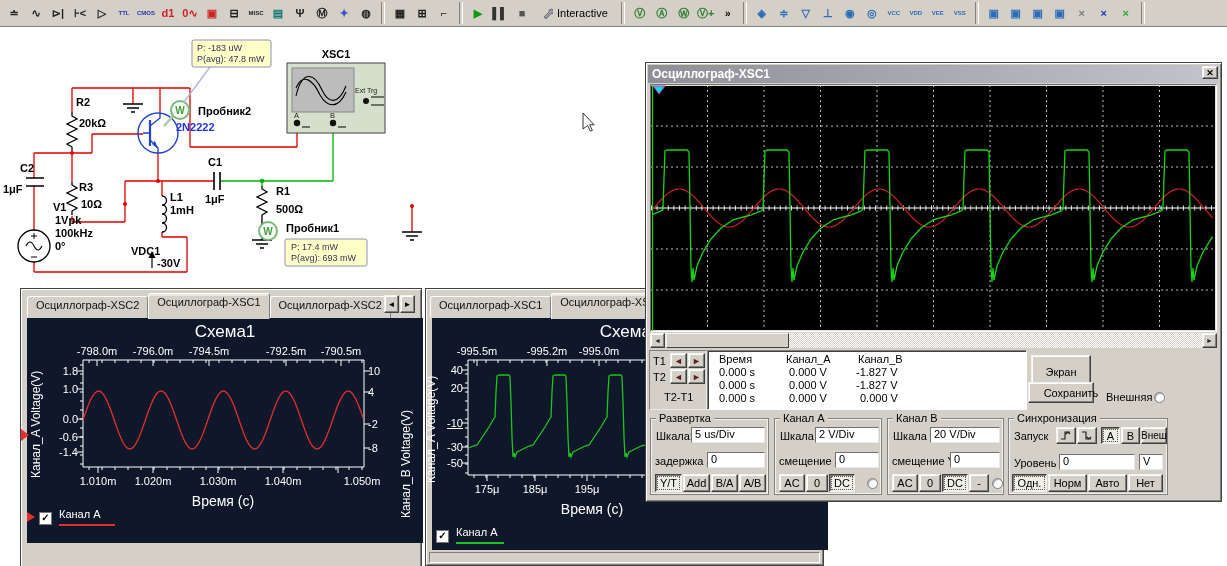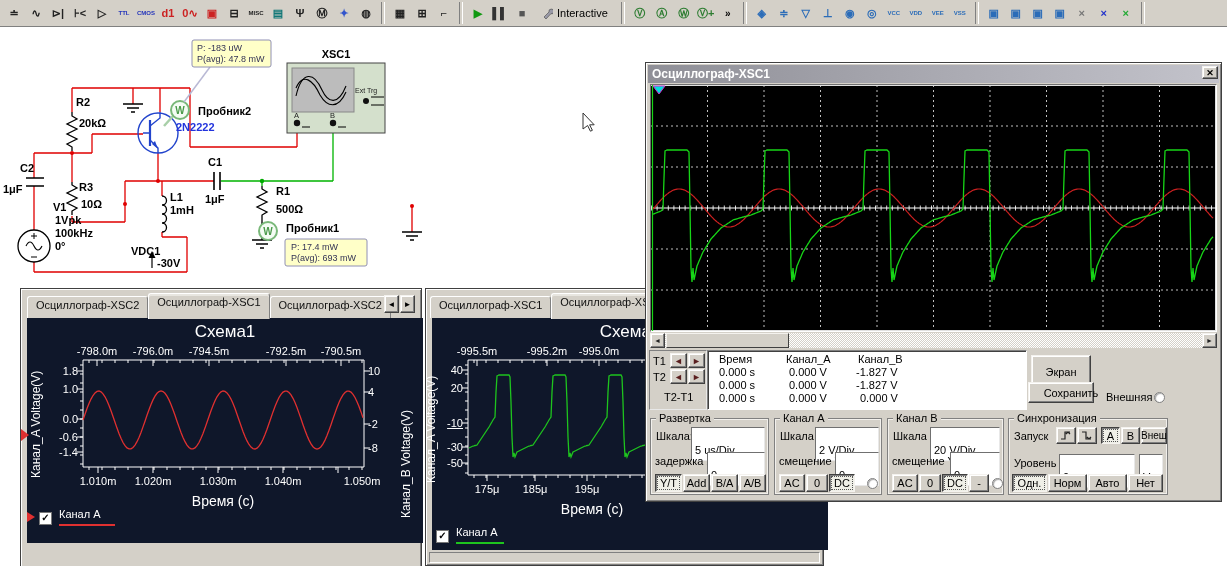--- a/index.html
+++ b/index.html
@@ -16,21 +16,21 @@
   .win{position:absolute;background:#d4d0c8;border:1px solid #404040;
        box-shadow:inset 1px 1px 0 #fff, inset -1px -1px 0 #808080;}
   .sunken{background:#fff;border:1px solid #808080;border-right-color:#fff;border-bottom-color:#fff;
           box-shadow:inset 1px 1px 0 #404040;}
   .btn{position:absolute;background:#d4d0c8;border:1px solid;border-color:#f4f2ee #404040 #404040 #f4f2ee;
        box-shadow:inset -1px -1px 0 #808080,inset 1px 1px 0 #fff;
        font-size:11px;display:flex;align-items:center;justify-content:center;box-sizing:border-box;}
   .btn.on{background:#efefe7;border-color:#404040 #f4f2ee #f4f2ee #404040;
           box-shadow:inset 1px 1px 0 #808080;outline:1px dotted #555;outline-offset:-3px;}
   .field{position:absolute;background:#fff;border:1px solid;border-color:#707070 #e8e8e8 #e8e8e8 #707070;
-         font-size:11px;padding:16px 3px;box-sizing:border-box;white-space:nowrap;overflow:hidden;}
+         font-size:11px;padding:0 3px;box-sizing:border-box;white-space:nowrap;overflow:hidden;}
   .grp{position:absolute;border:1px solid #808080;box-shadow:inset 0 0 0 1px #f2f0ec;box-sizing:border-box;}
   .grp-title{position:absolute;top:-7px;left:5px;background:#d4d0c8;font-size:11px;padding:0 3px;white-space:nowrap;}
   .lab{position:absolute;font-size:11px;white-space:nowrap;}
   .rad{position:absolute;width:11px;height:11px;border-radius:50%;background:#fff;
        border:1px solid #808080;box-shadow:inset 1px 1px 1px #aaa;box-sizing:border-box;}
   
   #scope-win{left:645px;top:62px;width:575px;height:438px;z-index:30;}
   #scope-title{position:absolute;left:2px;top:2px;right:2px;height:18px;
                background:linear-gradient(90deg,#8f8f97,#c3c3cb);display:flex;align-items:center;
                color:#fff;font-weight:bold;font-size:12px;padding-left:4px;}

